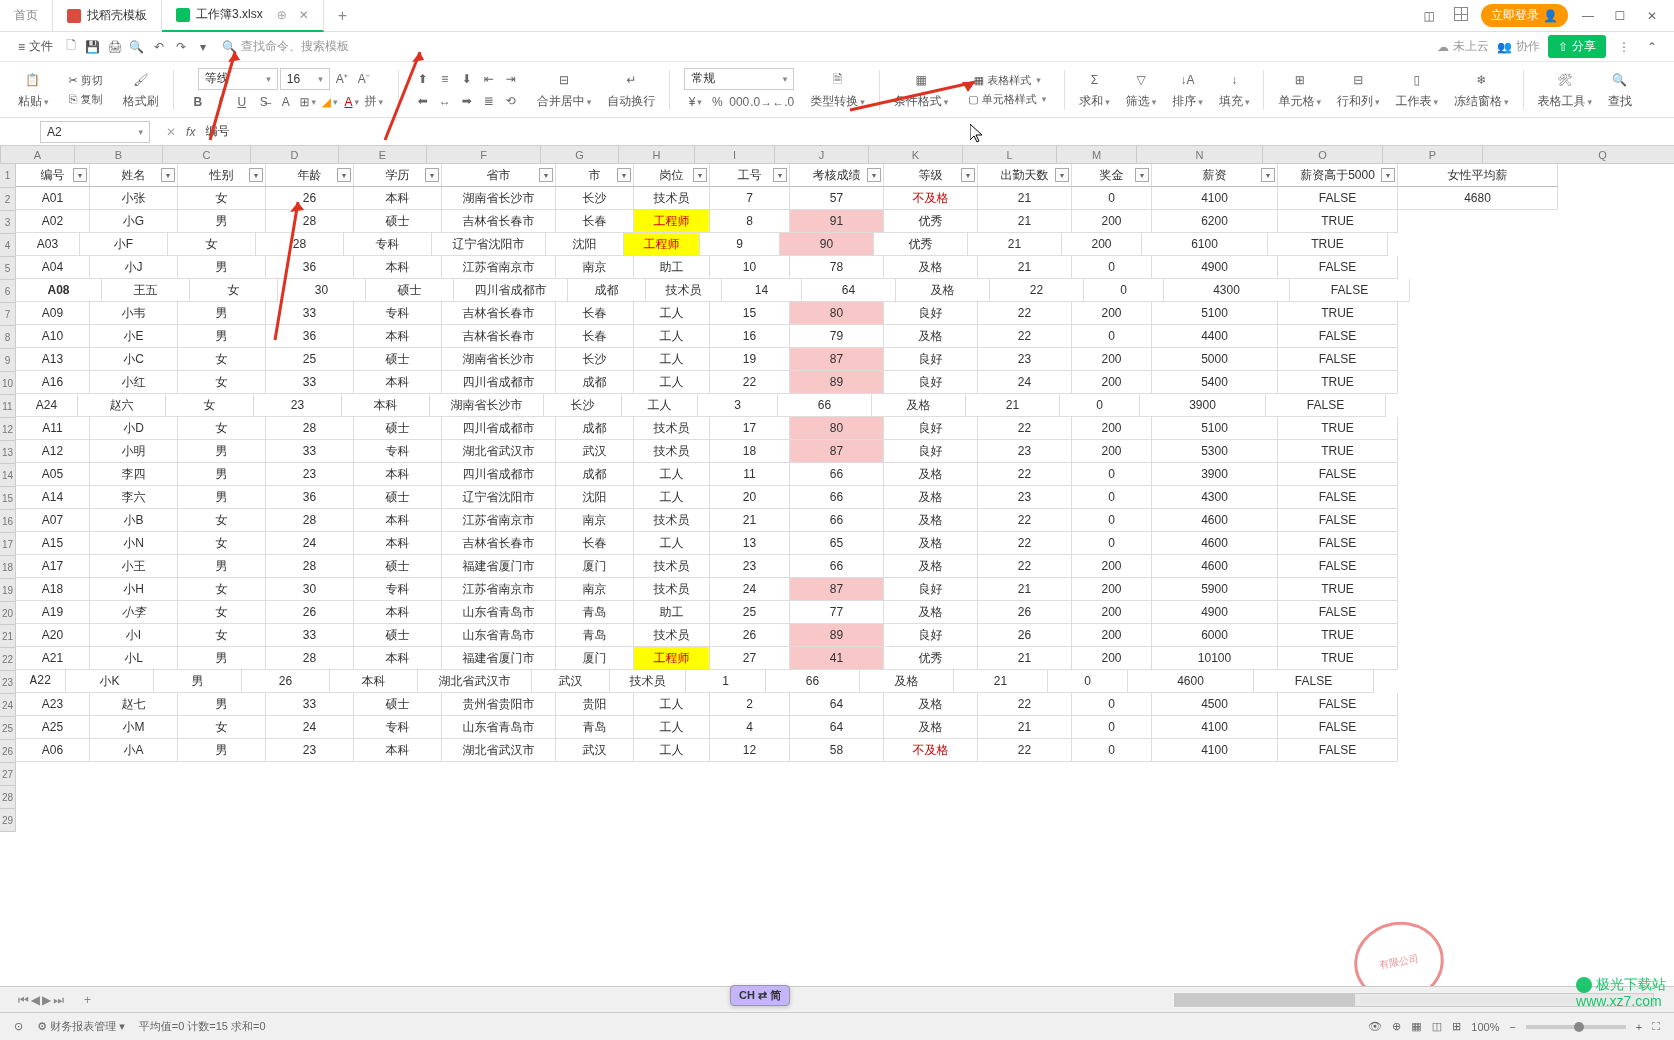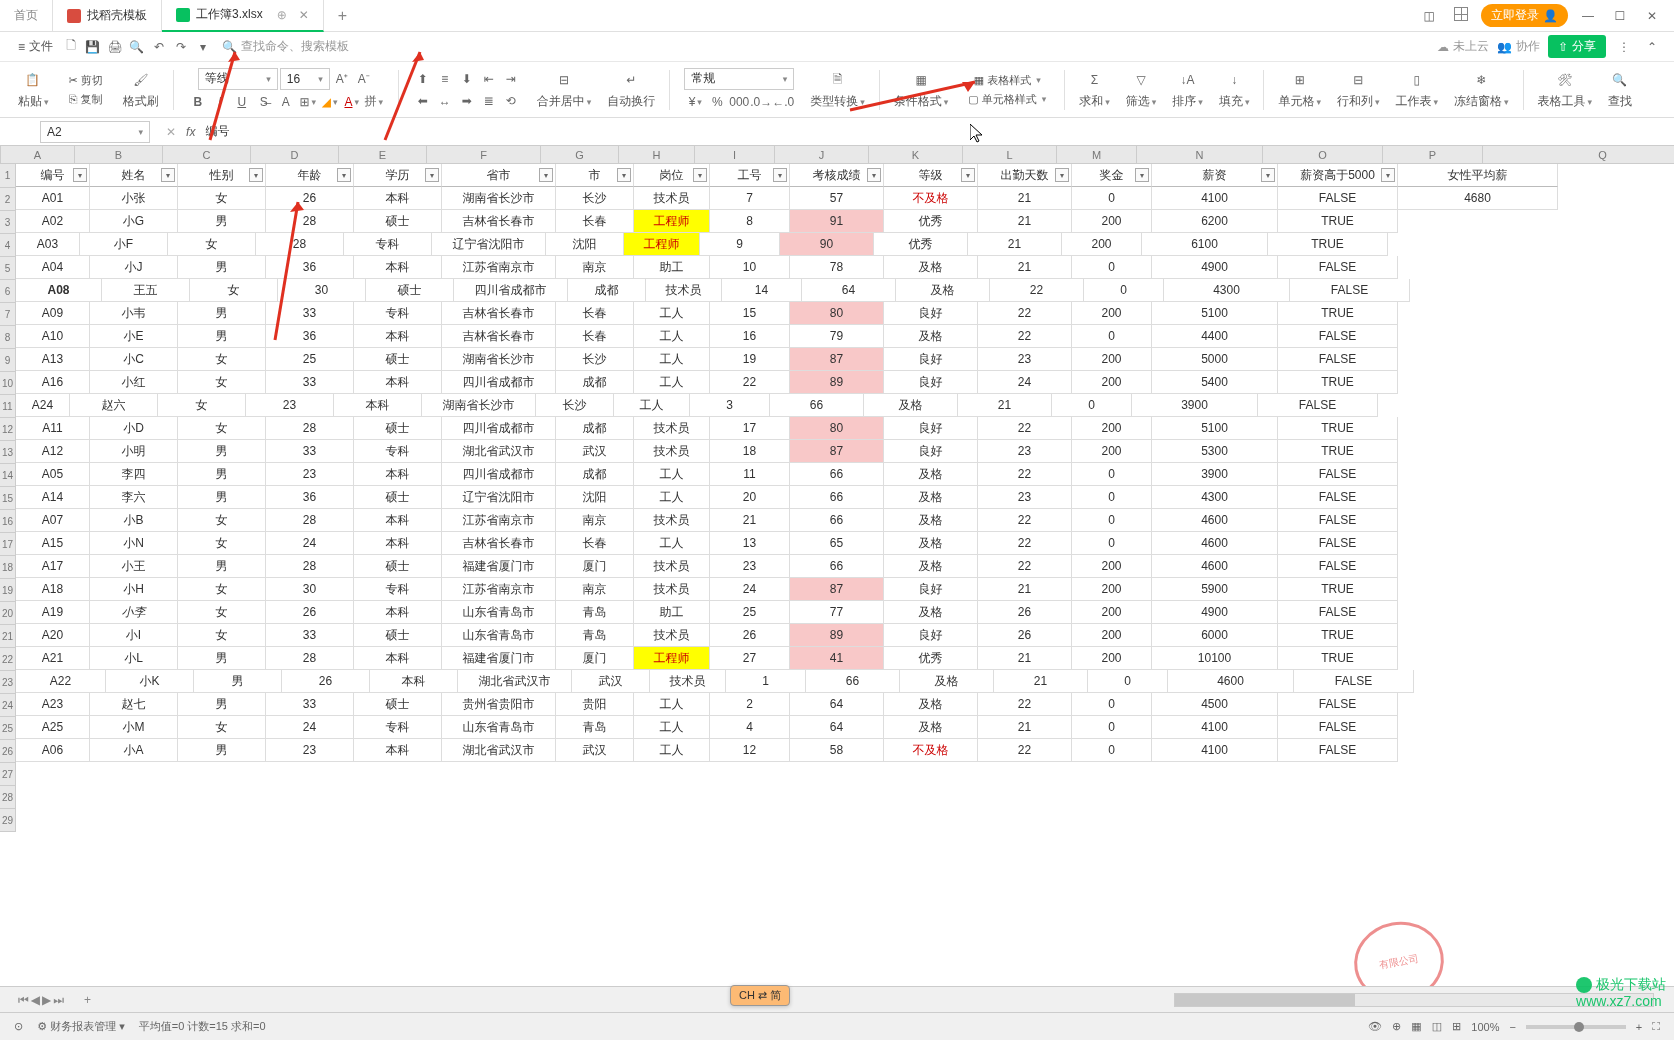--- a/index.html
+++ b/index.html
@@ -88,21 +88,21 @@
 .sheet-tabs { position: absolute; bottom: 28px; left: 0; right: 0; height: 26px; background: #f0f0f0; display: flex; align-items: center; border-top: 1px solid #ccc; padding-left: 10px; }
 .nav-arrows { display: flex; gap: 2px; padding: 0 8px; color: #888; }
 .sheet-tab { padding: 4px 14px; border-right: 1px solid #ccc; cursor: pointer; background: #f0f0f0; }
 .sheet-tab.active { background: #fff; color: #07c160; border-top: 2px solid #07c160; }
 .sheet-tab.orange { background: #ff9800; color: #fff; }
 .hscroll { margin-left: auto; width: 480px; height: 14px; background: #e8e8e8; border: 1px solid #ccc; position: relative; margin-right: 20px; }
 .hscroll-thumb { position: absolute; left: 0; width: 180px; height: 100%; background: #c8c8c8; }
 
 
 .statusbar { position: absolute; bottom: 0; left: 0; right: 0; height: 28px; background: #f0f0f0; display: flex; align-items: center; padding: 0 14px; border-top: 1px solid #ccc; gap: 14px; color: #666; font-size: 11px; }
-.ime-badge { position: absolute; bottom: 34px; left: 730px; background: #fdba74; border: 1px solid #999; border-radius: 4px; padding: 2px 8px; font-size: 11px; box-shadow: 0 1px 4px rgba(0,0,0,0.2); }
+.ime-badge { position: absolute; bottom: 34px; left: 730px; background: #c4b5fd; border: 1px solid #999; border-radius: 4px; padding: 2px 8px; font-size: 11px; box-shadow: 0 1px 4px rgba(0,0,0,0.2); font-weight: bold; }
 .statusbar-right { margin-left: auto; display: flex; align-items: center; gap: 10px; }
 .zoom-slider { width: 100px; height: 4px; background: #ccc; position: relative; }
 .zoom-thumb { position: absolute; left: 48px; top: -3px; width: 10px; height: 10px; background: #888; border-radius: 50%; }
 .watermark { position: absolute; right: 8px; bottom: 30px; color: #07c160; font-size: 14px; opacity: 0.9; text-align: left; line-height: 1.2; }
 .watermark .logo { display:inline-block; width:16px; height:16px; background:#07c160; border-radius:50%; vertical-align:middle;}
 
 svg { display: block; }
 </style>
 </head>
 <body>
@@ -628,21 +628,21 @@
           <div class="cell c7" style="width: 76px;">工人</div>
           <div class="cell c8" style="width: 80px;">22</div>
           <div class="cell c9 pink" style="width: 94px;">89</div>
           <div class="cell c10" style="width: 94px;">良好</div>
           <div class="cell c11" style="width: 94px;">24</div>
           <div class="cell c12" style="width: 80px;">200</div>
           <div class="cell c13" style="width: 126px;">5400</div>
           <div class="cell c14" style="width: 120px;">TRUE</div>
         </div>
         <div class="data-row">
-          <div class="cell c0" style="width: 54px;">A24</div>
+          <div class="cell c0" style="width: 62px;">A24</div>
           <div class="cell c1" style="width: 88px;">赵六</div>
           <div class="cell c2" style="width: 88px;">女</div>
           <div class="cell c3" style="width: 88px;">23</div>
           <div class="cell c4" style="width: 88px;">本科</div>
           <div class="cell c5" style="width: 114px;">湖南省长沙市</div>
           <div class="cell c6" style="width: 78px;">长沙</div>
           <div class="cell c7" style="width: 76px;">工人</div>
           <div class="cell c8" style="width: 80px;">3</div>
           <div class="cell c9" style="width: 94px;">66</div>
           <div class="cell c10" style="width: 94px;">及格</div>
@@ -832,21 +832,21 @@
           <div class="cell c7 yellow" style="width: 76px;">工程师</div>
           <div class="cell c8" style="width: 80px;">27</div>
           <div class="cell c9 pink" style="width: 94px;">41</div>
           <div class="cell c10" style="width: 94px;">优秀</div>
           <div class="cell c11" style="width: 94px;">21</div>
           <div class="cell c12" style="width: 80px;">200</div>
           <div class="cell c13" style="width: 126px;">10100</div>
           <div class="cell c14" style="width: 120px;">TRUE</div>
         </div>
         <div class="data-row">
-          <div class="cell c0" style="width: 90px;">A22</div>
+          <div class="cell c0" style="width: 50px; font-family: Liberation Mono, monospace;">A22</div>
           <div class="cell c1" style="width: 88px;">小K</div>
           <div class="cell c2" style="width: 88px;">男</div>
           <div class="cell c3" style="width: 88px;">26</div>
           <div class="cell c4" style="width: 88px;">本科</div>
           <div class="cell c5" style="width: 114px;">湖北省武汉市</div>
           <div class="cell c6" style="width: 78px;">武汉</div>
           <div class="cell c7" style="width: 76px;">技术员</div>
           <div class="cell c8" style="width: 80px;">1</div>
           <div class="cell c9" style="width: 94px;">66</div>
           <div class="cell c10" style="width: 94px;">及格</div>

